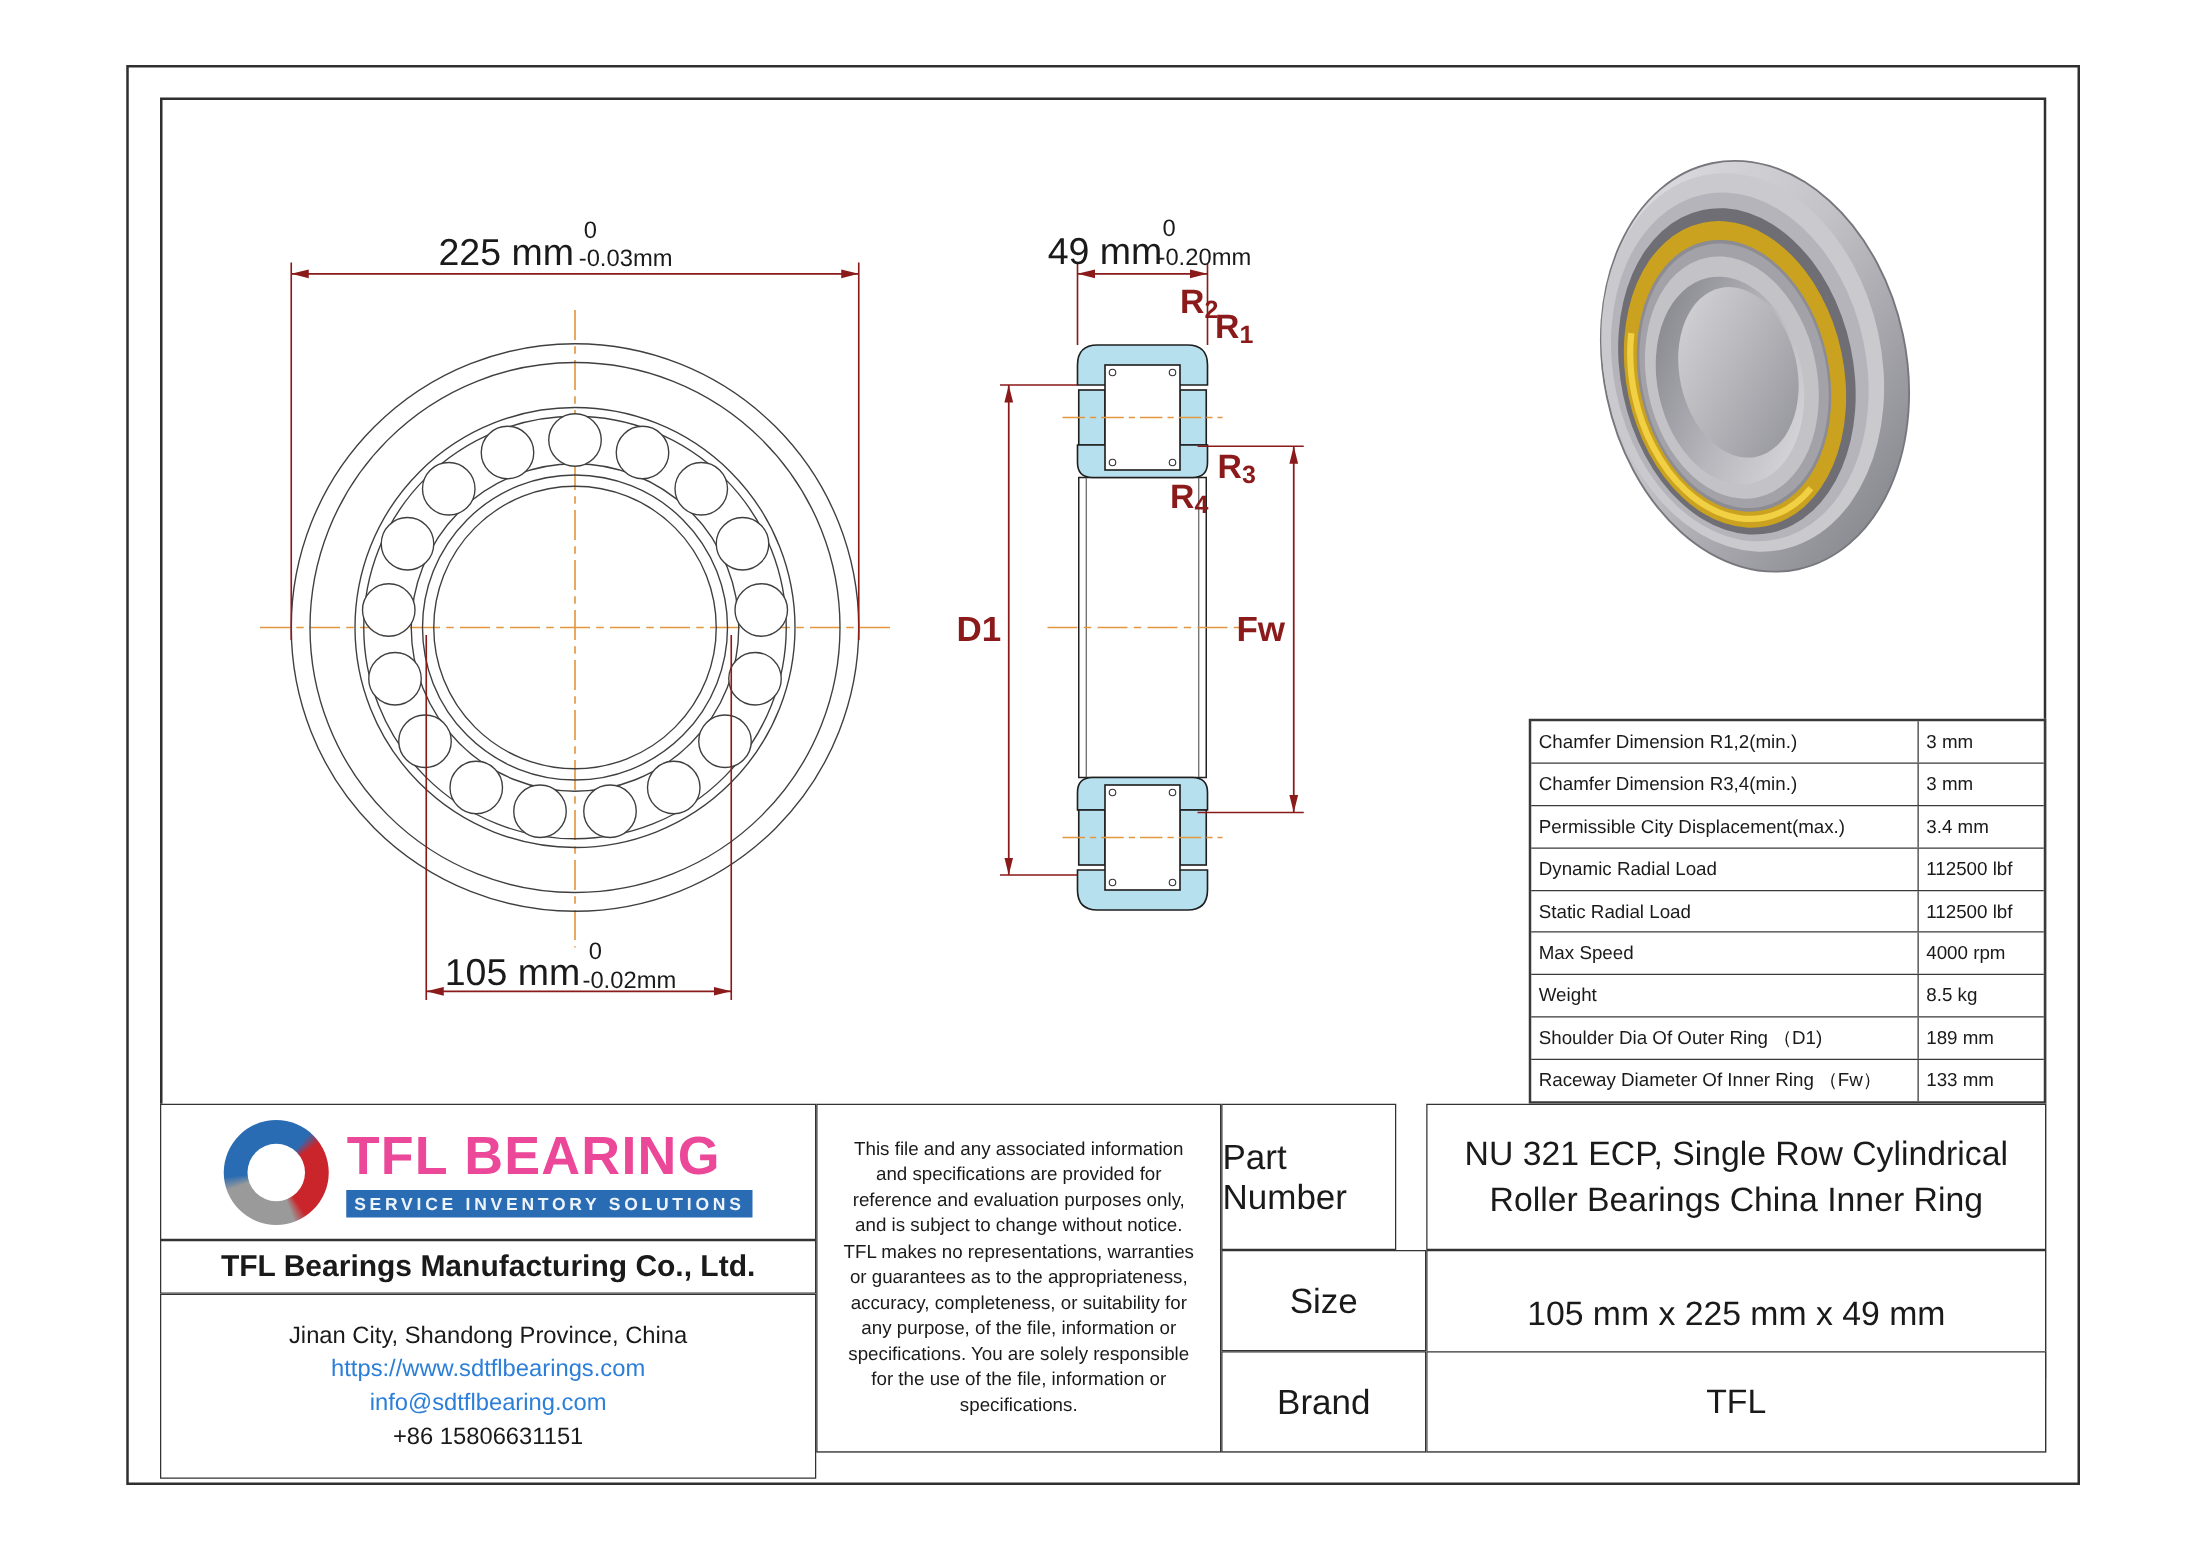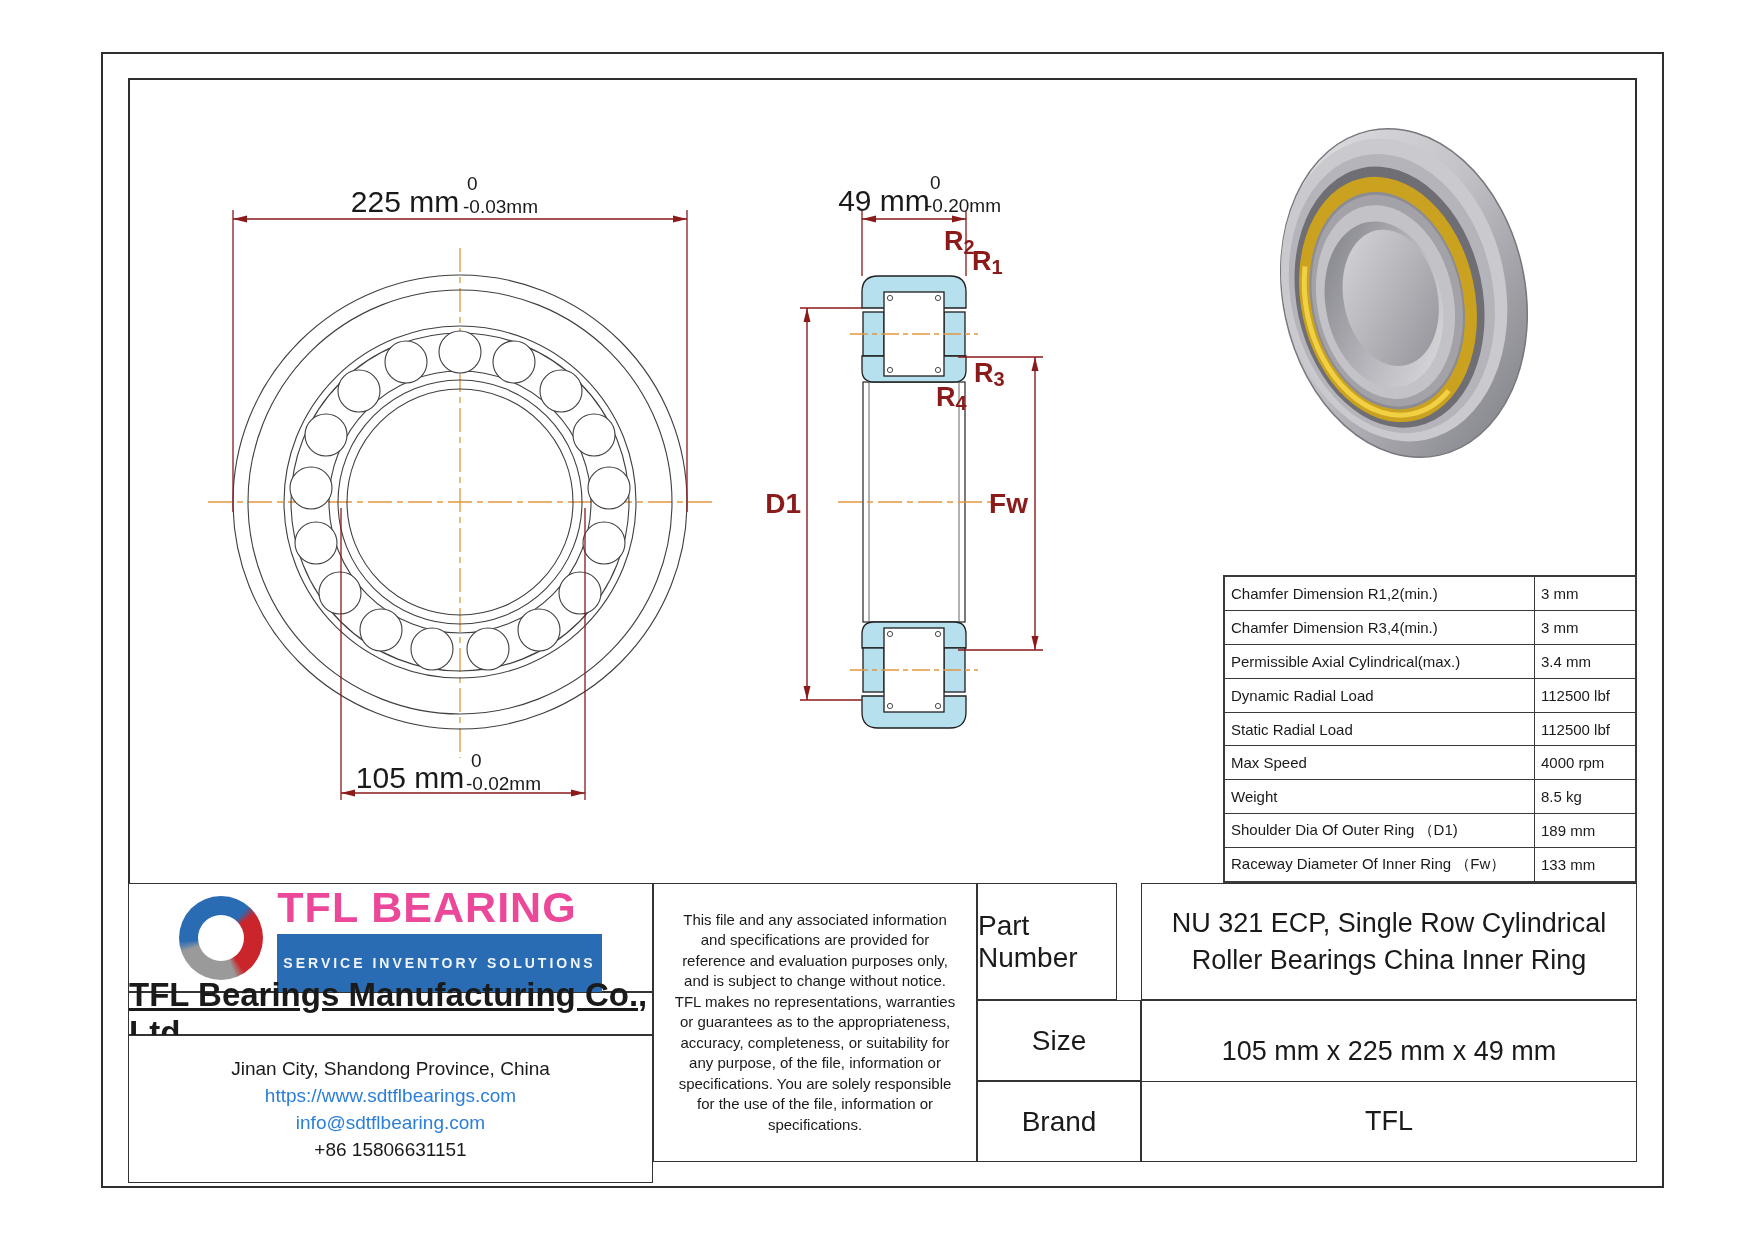--- a/index.html
+++ b/index.html
@@ -15,37 +15,37 @@
   .spec-table{left:1223px;top:575px;width:414px;height:308px;border:2px solid #3a3a3a;
               display:flex;flex-direction:column;background:#fff;}
   .spec-row{flex:1;display:flex;border-top:1.5px solid #3a3a3a;}
   .spec-row:first-child{border-top:none;}
   .spec-label{width:297px;border-right:1.5px solid #3a3a3a;display:flex;align-items:center;
               padding:0 6px;font-size:15px;}
   .spec-value{flex:1;display:flex;align-items:center;padding:0 6px;font-size:15px;}
   
   .cell{position:absolute;box-sizing:border-box;border:1px solid #333;background:#fff;
         display:flex;align-items:center;justify-content:center;}
-  .company-name{font-size:33px;font-weight:600;text-decoration:underline;}
+  .company-name{font-size:24px;font-weight:600;}
   .addr{flex-direction:column;gap:5px;font-size:19px;}
   .addr .link{color:#2b7fd8;}
   .disc{flex-direction:column;font-size:15px;line-height:20.5px;text-align:center;font-weight:500;}
   .fieldlabel{font-size:28px;}
   .fieldvalue{font-size:27px;text-align:center;flex-direction:column;line-height:37px;}
   
   .logo-wrap{display:flex;align-items:center;gap:14px;}
   .logo-ring{width:84px;height:84px;border-radius:50%;position:relative;
      background:conic-gradient(from 320deg,#2a6cb3 0deg 80deg,#c9252b 95deg 185deg,
                 #9a9a9a 200deg 290deg,#2a6cb3 305deg 360deg);}
   .logo-ring::after{content:"";position:absolute;left:19px;top:19px;width:46px;height:46px;
      border-radius:50%;background:#fff;}
   .logo-col{display:flex;flex-direction:column;align-items:stretch;}
   .logo-word{font-size:43px;font-weight:800;color:#ec4899;letter-spacing:1px;white-space:nowrap;}
   .logo-bar{background:#2a6cb3;color:#eef4fb;font-size:14px;font-weight:700;
-     letter-spacing:3px;text-align:center;padding:21px 6px;margin-top:2px;white-space:nowrap;}
+     letter-spacing:3px;text-align:center;padding:3px 6px;margin-top:2px;white-space:nowrap;}
 </style>
 </head>
 <body>
 
 <div class="abs" style="left:0;top:0;width:1755px;height:1240px;">
 
   <div class="abs frame" style="left:101px;top:52px;width:1563px;height:1136px;"></div>
   <div class="abs frame-inner" style="left:128px;top:78px;width:1509px;height:1084px;"></div>
 
   <svg class="abs" style="left:128px;top:78px;" width="1509" height="805" viewBox="128 78 1509 805">
@@ -212,21 +212,21 @@
   <div class="abs spec-table">
     <div class="spec-row">
       <div class="spec-label">Chamfer Dimension R1,2(min.)</div>
       <div class="spec-value">3 mm</div>
     </div>
     <div class="spec-row">
       <div class="spec-label">Chamfer Dimension R3,4(min.)</div>
       <div class="spec-value">3 mm</div>
     </div>
     <div class="spec-row">
-      <div class="spec-label">Permissible Axial Cylindrical(max.)</div>
+      <div class="spec-label">Permissible City Displacement(max.)</div>
       <div class="spec-value">3.4 mm</div>
     </div>
     <div class="spec-row">
       <div class="spec-label">Dynamic Radial Load</div>
       <div class="spec-value">112500 lbf</div>
     </div>
     <div class="spec-row">
       <div class="spec-label">Static Radial Load</div>
       <div class="spec-value">112500 lbf</div>
     </div>

